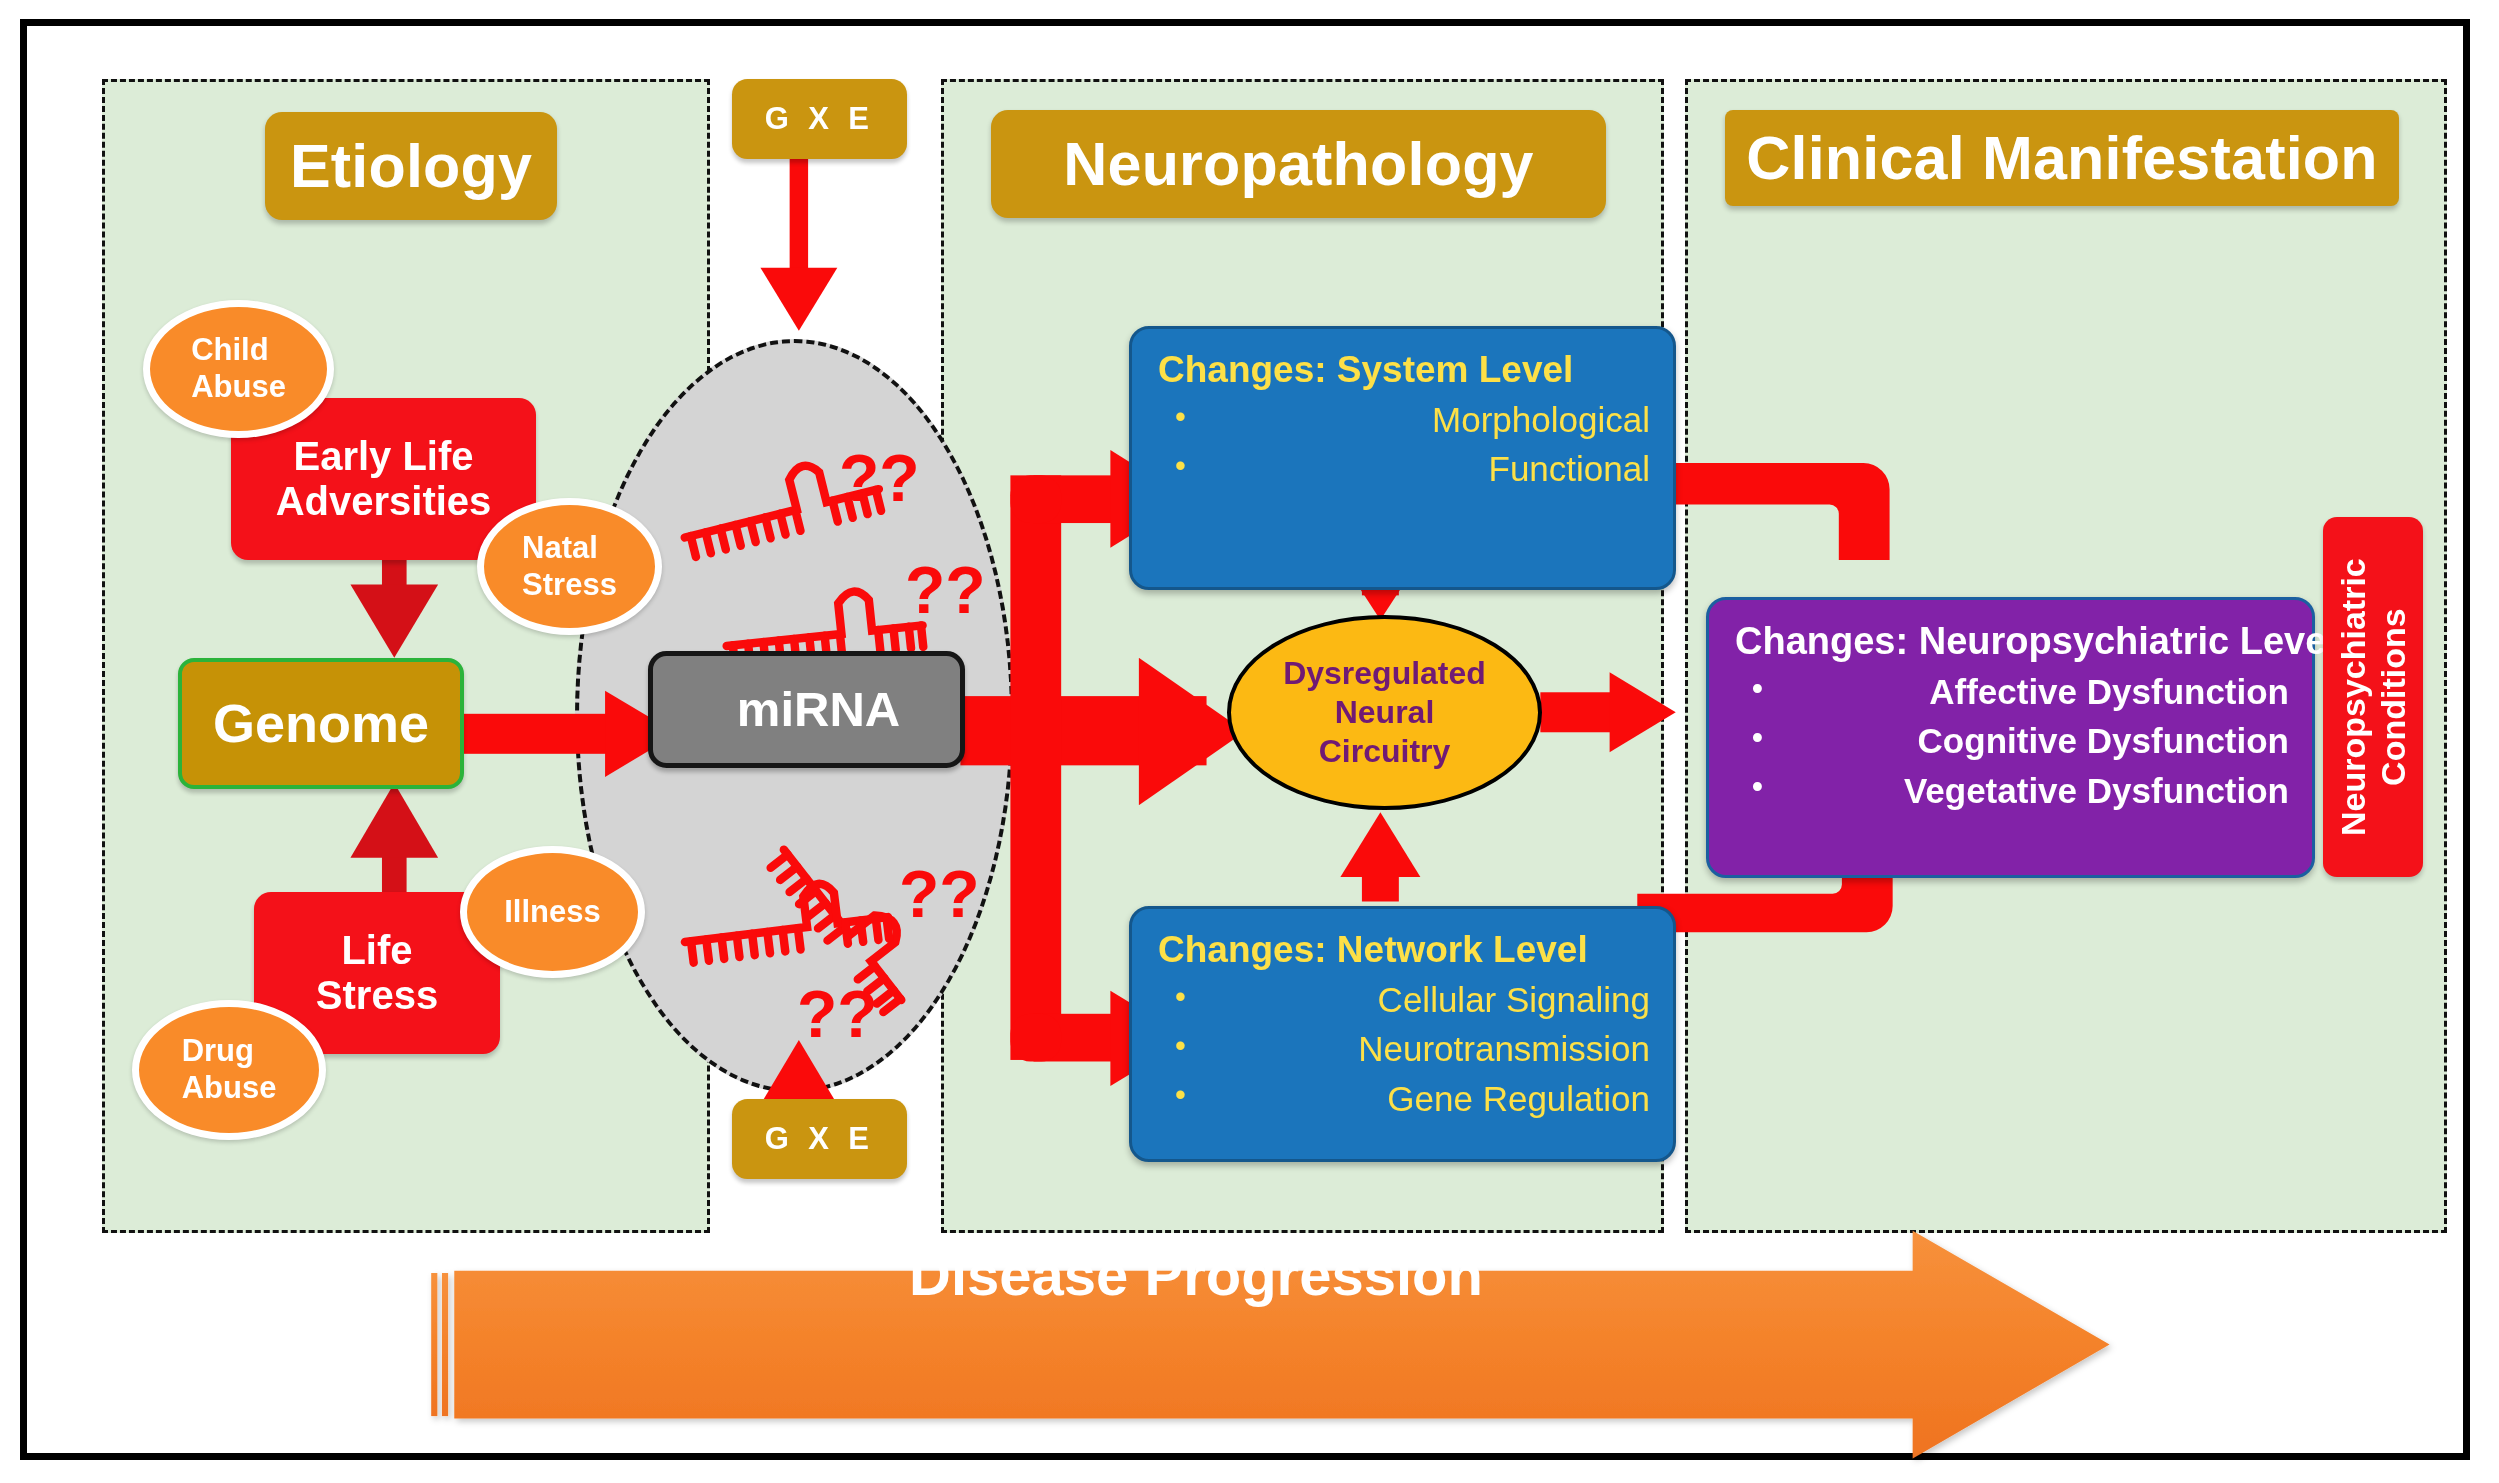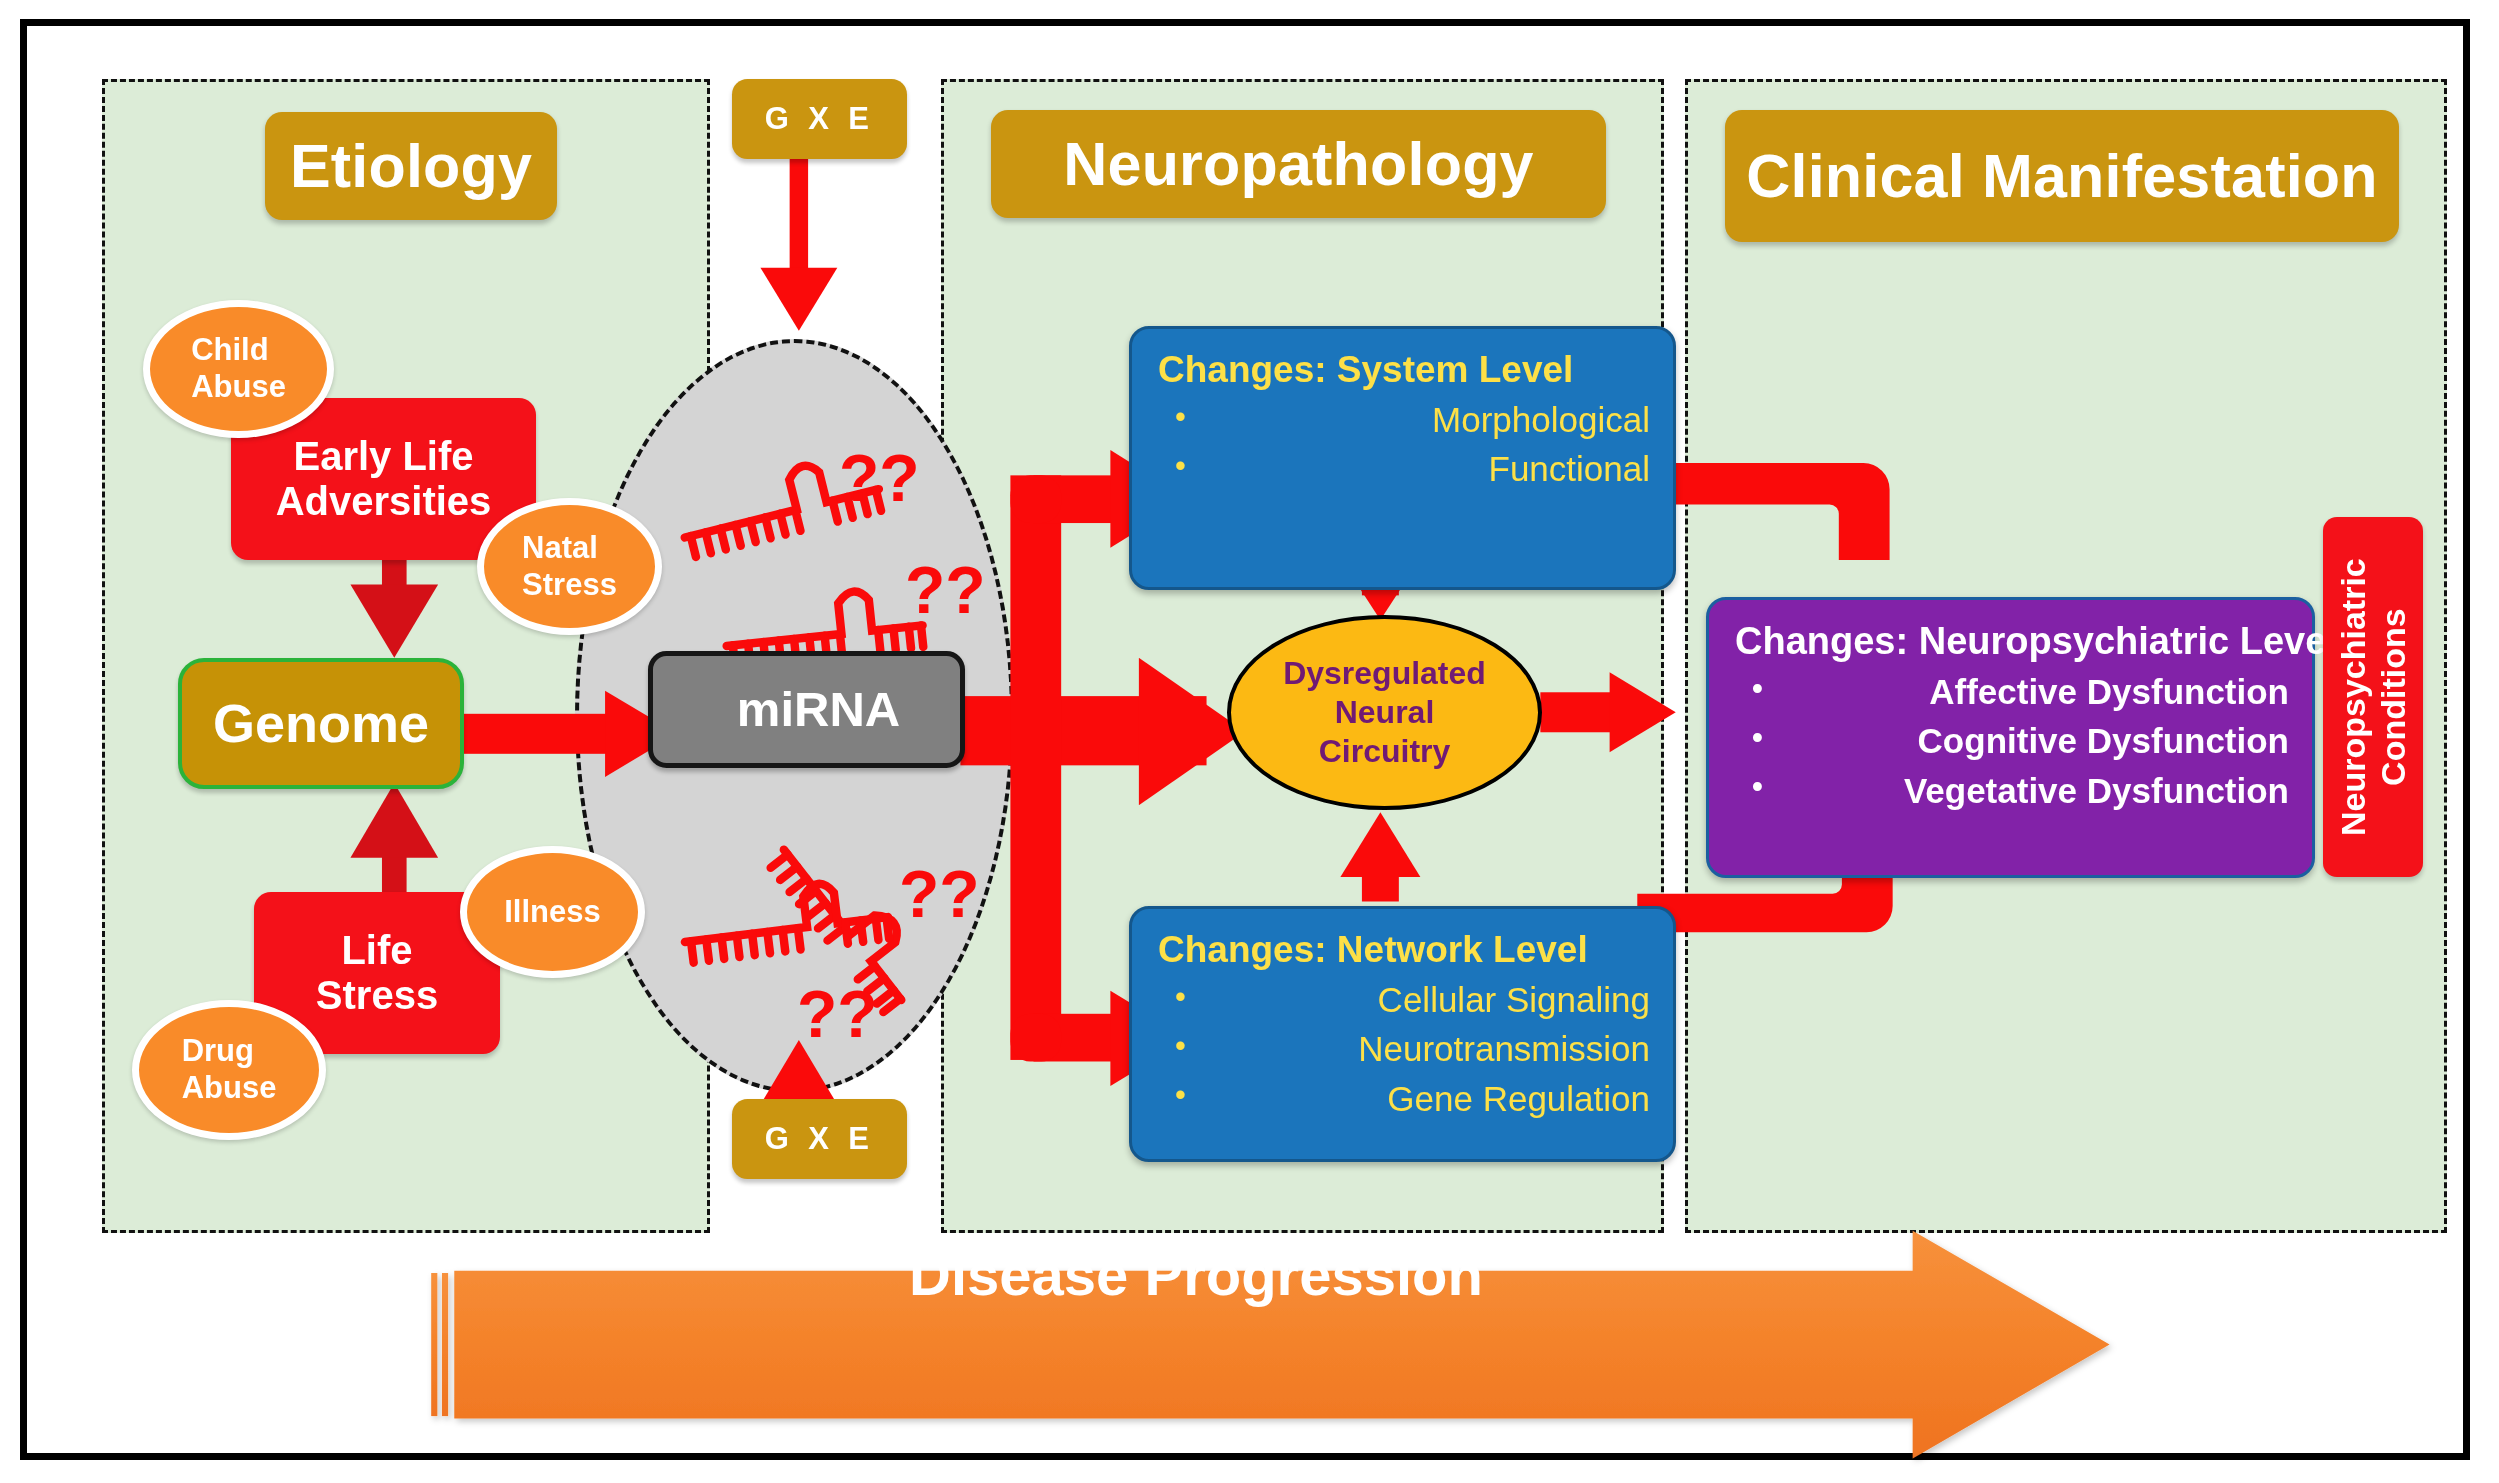--- a/index.html
+++ b/index.html
@@ -71,21 +71,21 @@
   .red-box{
     background:#f41119;
     border-radius:17px;
     font-size:40px;
     box-shadow:0 3.1px 4.6px rgba(0,0,0,.2);
   }
 
   .genome-box{
     background:#c69206;
     border:4.6px solid #2bb33a;
-    border-radius:26px;
+    border-radius:16px;
     font-size:54px;
     box-shadow:0 3.1px 4.6px rgba(0,0,0,.2);
   }
 
   .mirna-box{
     background:#808080;
     border:5.4px solid #161616;
     border-radius:18.5px;
     font-size:49px;
     box-shadow:0 3.1px 4.6px rgba(0,0,0,.25);
@@ -342,21 +342,21 @@
       <rect x="560" y="1655" width="8" height="186" fill="url(#progGrad)"></rect>
       <rect x="574" y="1655" width="8" height="186" fill="url(#progGrad)"></rect>
       <path d="M590 1652 H2486 V1600 L2742 1748 L2486 1896 V1844 H590 Z" fill="url(#progGrad)"></path>
     </g>
   </svg>
 
   <div class="node header-box" style="left:265px; top:112px; width:292px; height:108px;">Etiology</div>
 
   <div class="node header-box" style="left:991px; top:110px; width:615px; height:108px;">Neuropathology</div>
 
-  <div class="node header-box" style="left:1725px; top:110px; width:674px; height:132px;">Clinical Manifestation</div>
+  <div class="node header-box" style="left:1725px; top:110px; width:674px; height:96px;border-radius:8px;">Clinical Manifestation</div>
 
   <div class="node gxe-box" style="left:732px; top:79px; width:175px; height:80px;">G X E</div>
 
   <div class="node gxe-box" style="left:732px; top:1099px; width:175px; height:80px;">G X E</div>
 
   <div class="node red-box" style="left:231px; top:398px; width:305px; height:162px; white-space:pre-line;">Early Life
 Adversities</div>
 
   <div class="node genome-box" style="left:178px; top:658px; width:286px; height:131px;">Genome</div>
 

